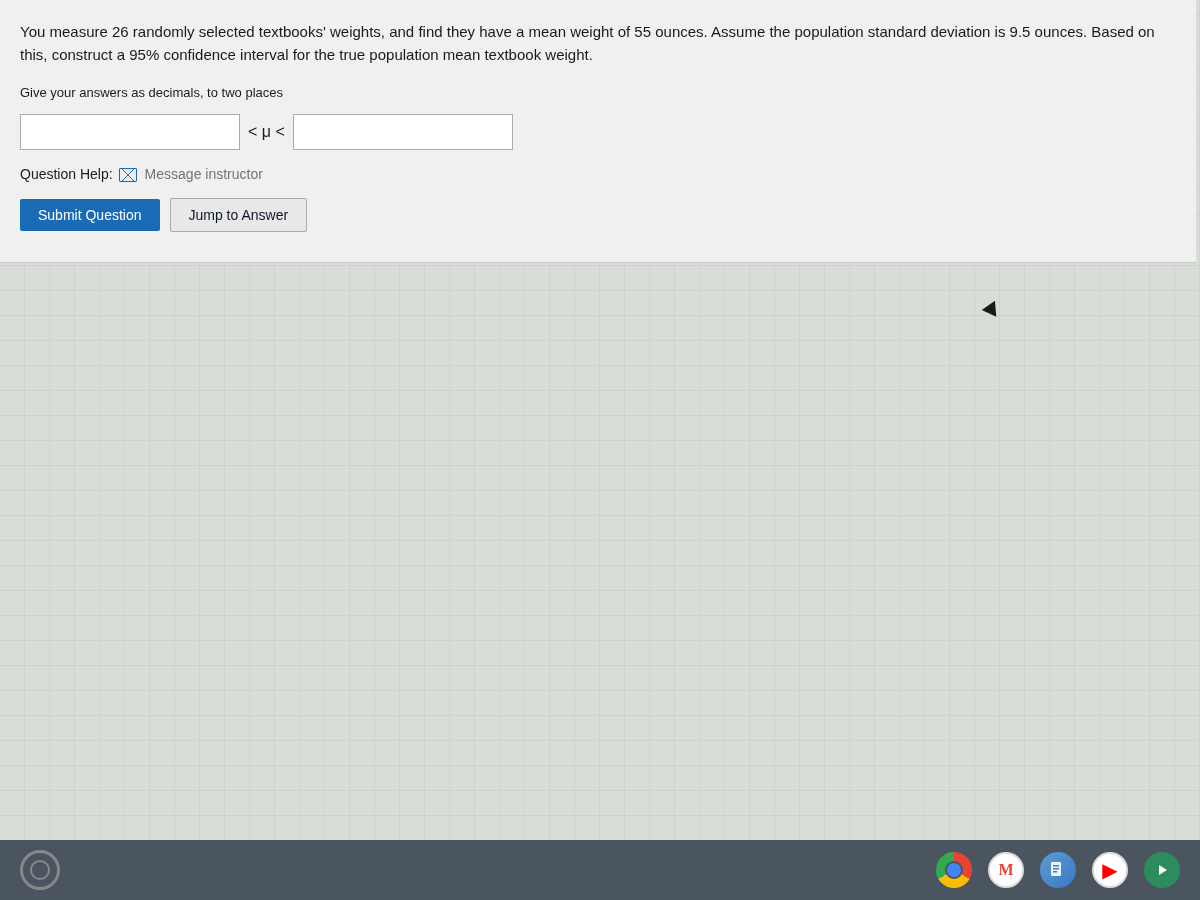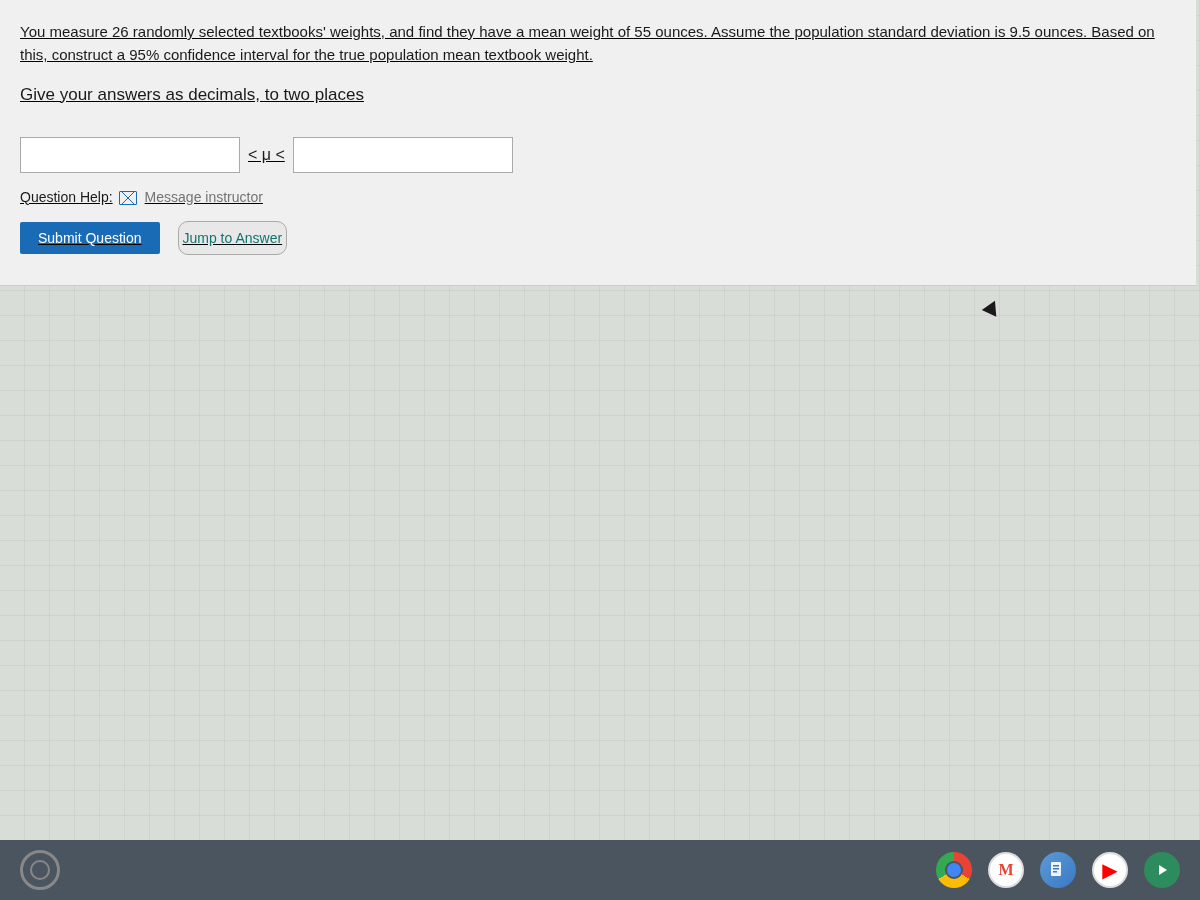--- a/index.html
+++ b/index.html
@@ -39,34 +39,33 @@
 
     
     .question-card {
       position: absolute;
       top: 0;
       left: 0;
       right: 4px;
       background: #f0f0f0;
       padding: 20px 30px 30px 20px;
       border-bottom: 1px solid #ccc;
-      text-decoration: underline;
     }
 
     .question-text {
       font-size: 15px;
       line-height: 1.55;
       color: #1a1a1a;
       margin-bottom: 18px;
     }
 
     .instruction-text {
-      font-size: 17px;
+      font-size: 13px;
       color: #1a1a1a;
-      margin-bottom: 32px;
+      margin-bottom: 14px;
     }
 
     
     .input-row {
       display: flex;
       align-items: center;
       gap: 8px;
       margin-bottom: 16px;
     }
 
@@ -118,41 +117,41 @@
     .message-link {
       color: #737373;
       text-decoration: none;
       font-size: 14px;
     }
 
     
     .buttons-row {
       display: flex;
       align-items: center;
-      gap: 18px;
+      gap: 10px;
     }
 
     .btn-submit {
       background: #1a6bb5;
       color: #fff;
       border: none;
       padding: 8px 18px;
       font-size: 14px;
       cursor: pointer;
       border-radius: 2px;
     }
 
     .btn-jump {
       background: transparent;
-      color: #0f766e;
+      color: #0f172a;
       border: 1px solid #aaa;
-      padding: 8px 4px;
+      padding: 8px 18px;
       font-size: 14px;
       cursor: pointer;
-      border-radius: 10px;
+      border-radius: 2px;
       background: #e8e8e8;
     }
 
     
     .taskbar {
       position: absolute;
       bottom: 0;
       left: 0;
       right: 0;
       height: 60px;

